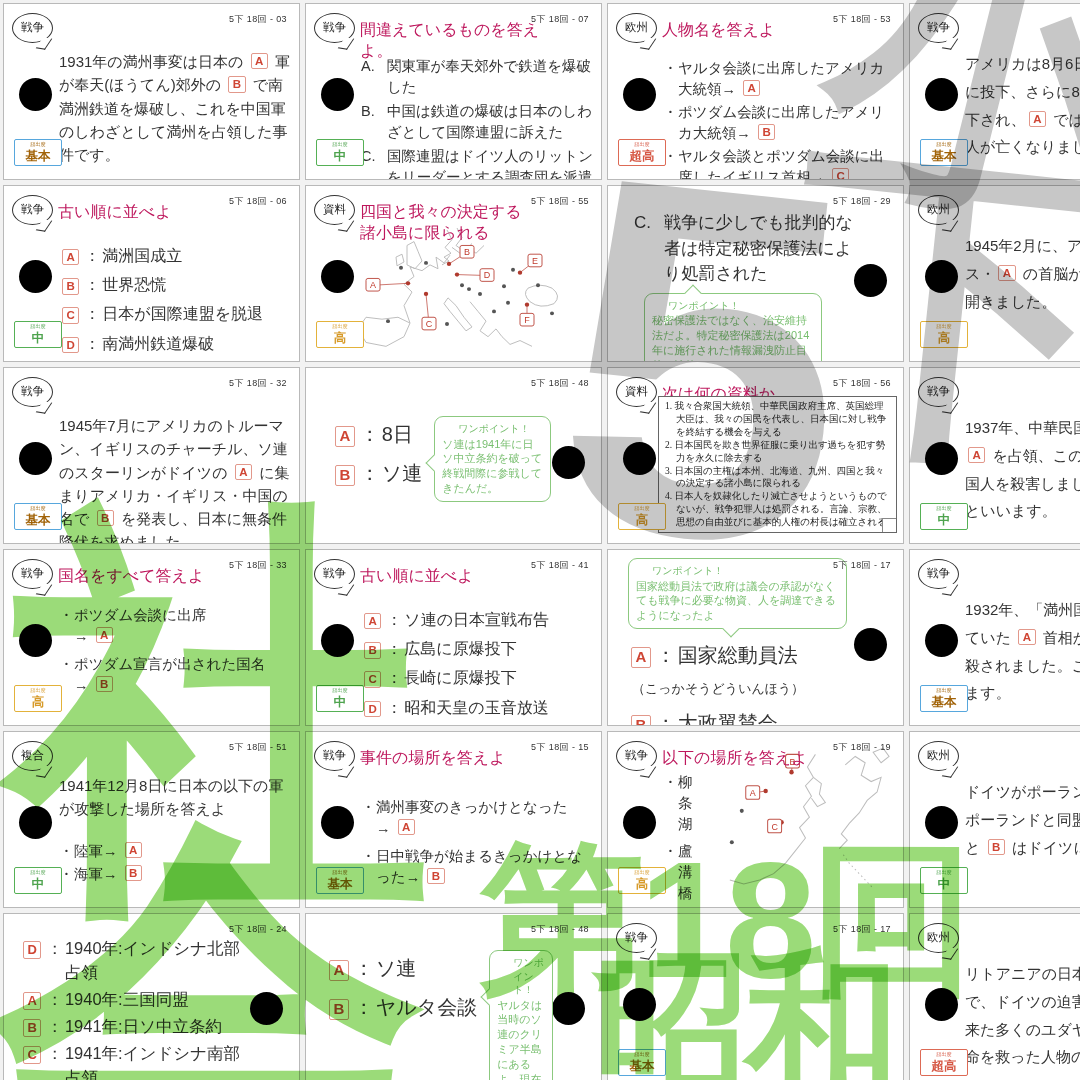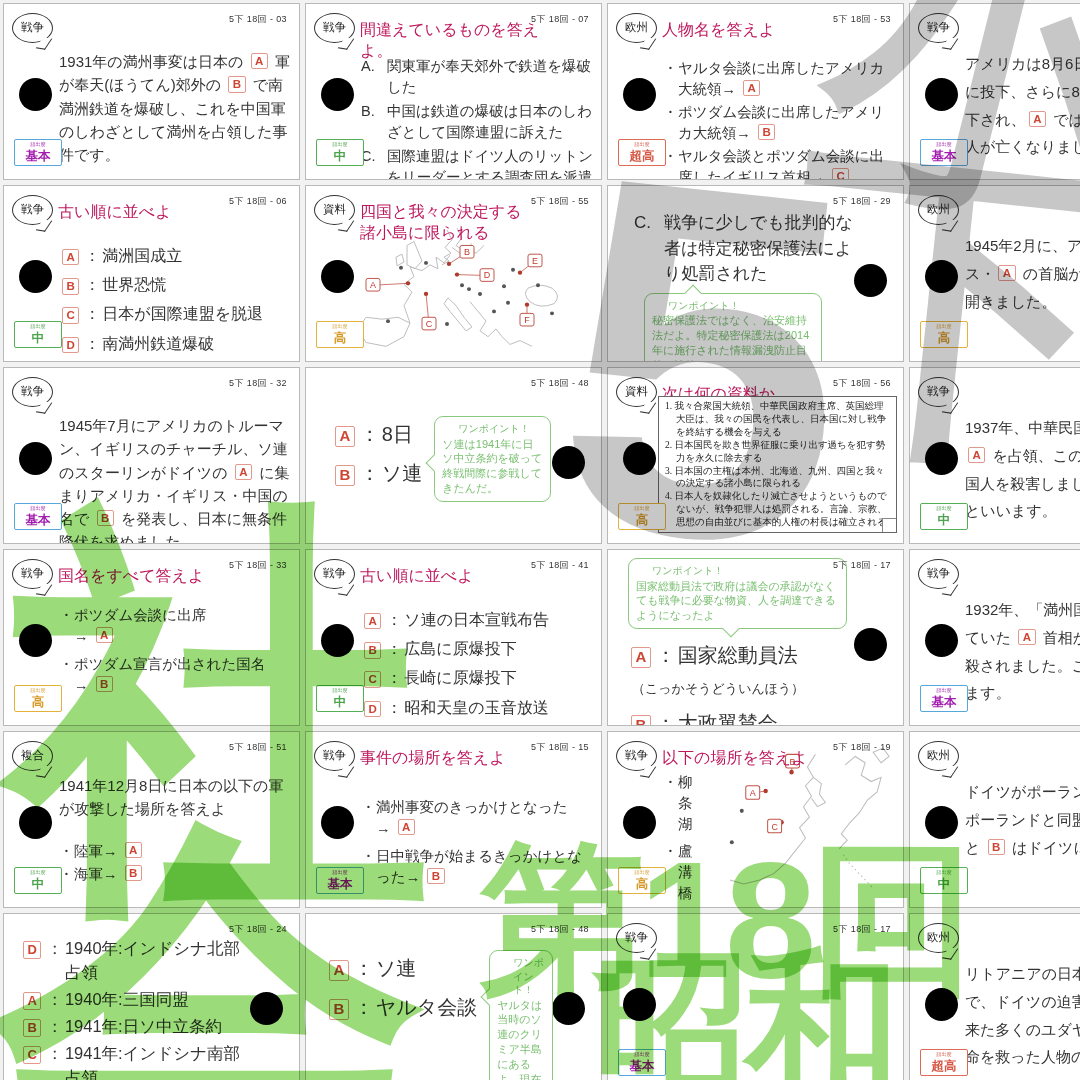--- a/index.html
+++ b/index.html
@@ -15,21 +15,21 @@
   .bubble::after{content:"";position:absolute;right:3px;bottom:-7px;width:9px;height:10px;background:#fff;
           border-right:1.5px solid #333;border-bottom:1.5px solid #333;transform:skewX(-28deg) rotate(8deg);}
   .cid{position:absolute;top:9px;right:12px;font-size:9px;color:#333;letter-spacing:.4px;z-index:2;}
   .dot{position:absolute;left:15px;top:74px;width:33px;height:33px;border-radius:50%;background:#000;z-index:1;}
   .v-a .dot{left:auto;right:16px;top:78px;}
 
   .badge{position:absolute;left:10px;bottom:13px;width:46px;background:#fff;text-align:center;
          border-width:1.5px;border-style:solid;border-radius:2px;padding:1px 0 2px;z-index:2;}
   .badge-tiny{font-size:6px;line-height:1.2;transform:scale(.85);}
   .badge-label{font-size:12.5px;line-height:1.15;font-weight:bold;}
-  .b-blue{border-color:#57a7dd;color:#a21caf;}
+  .b-blue{border-color:#57a7dd;color:#a16207;}
   .b-green{border-color:#55b055;color:#4ea34e;}
   .b-gold{border-color:#e3b23a;color:#d79b2a;}
   .b-red{border-color:#dd6a55;color:#d65744;}
 
   .title{position:absolute;left:54px;top:15px;right:58px;font-size:16px;line-height:1.32;color:#be185d;z-index:1;}
   .content{position:absolute;left:55px;top:46px;right:7px;font-size:14.5px;line-height:1.45;z-index:1;}
   .v-qt .content{top:52px;}
   .v-a .content{left:18px;top:36px;right:56px;}
   .cut .content{top:46px;right:0;}
   .line{white-space:nowrap;line-height:1.85;font-size:15px;}

